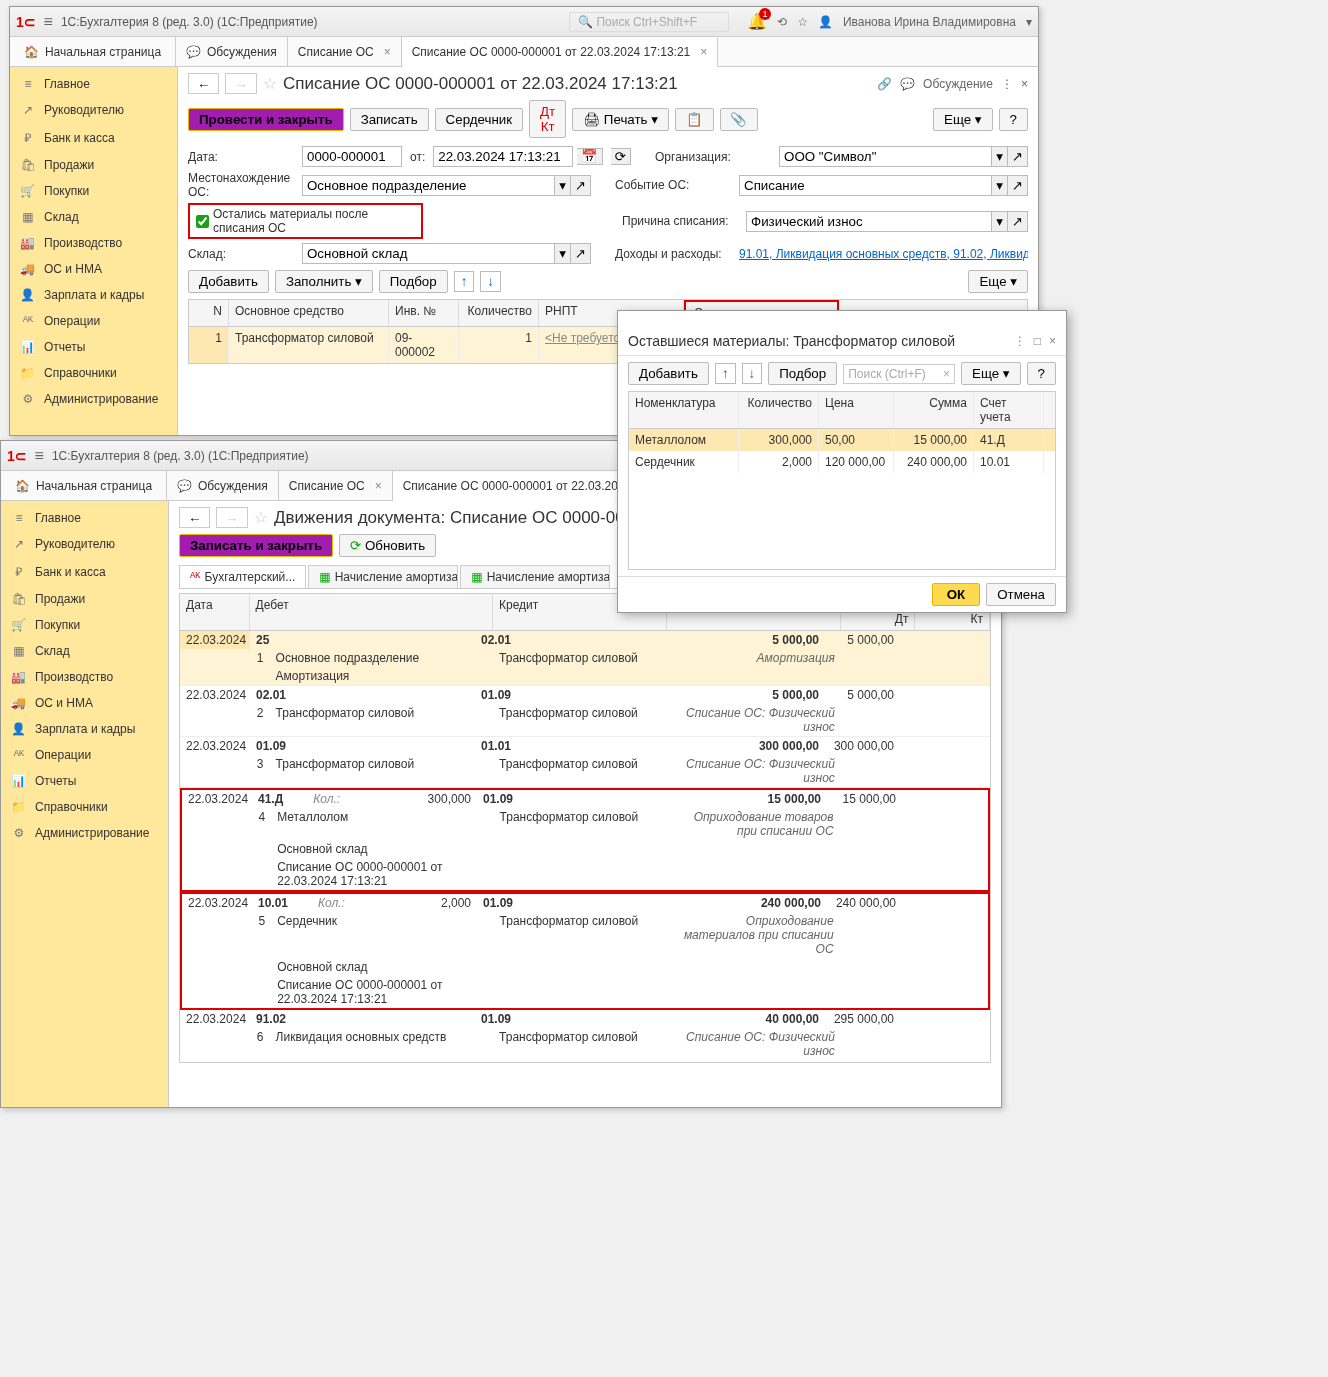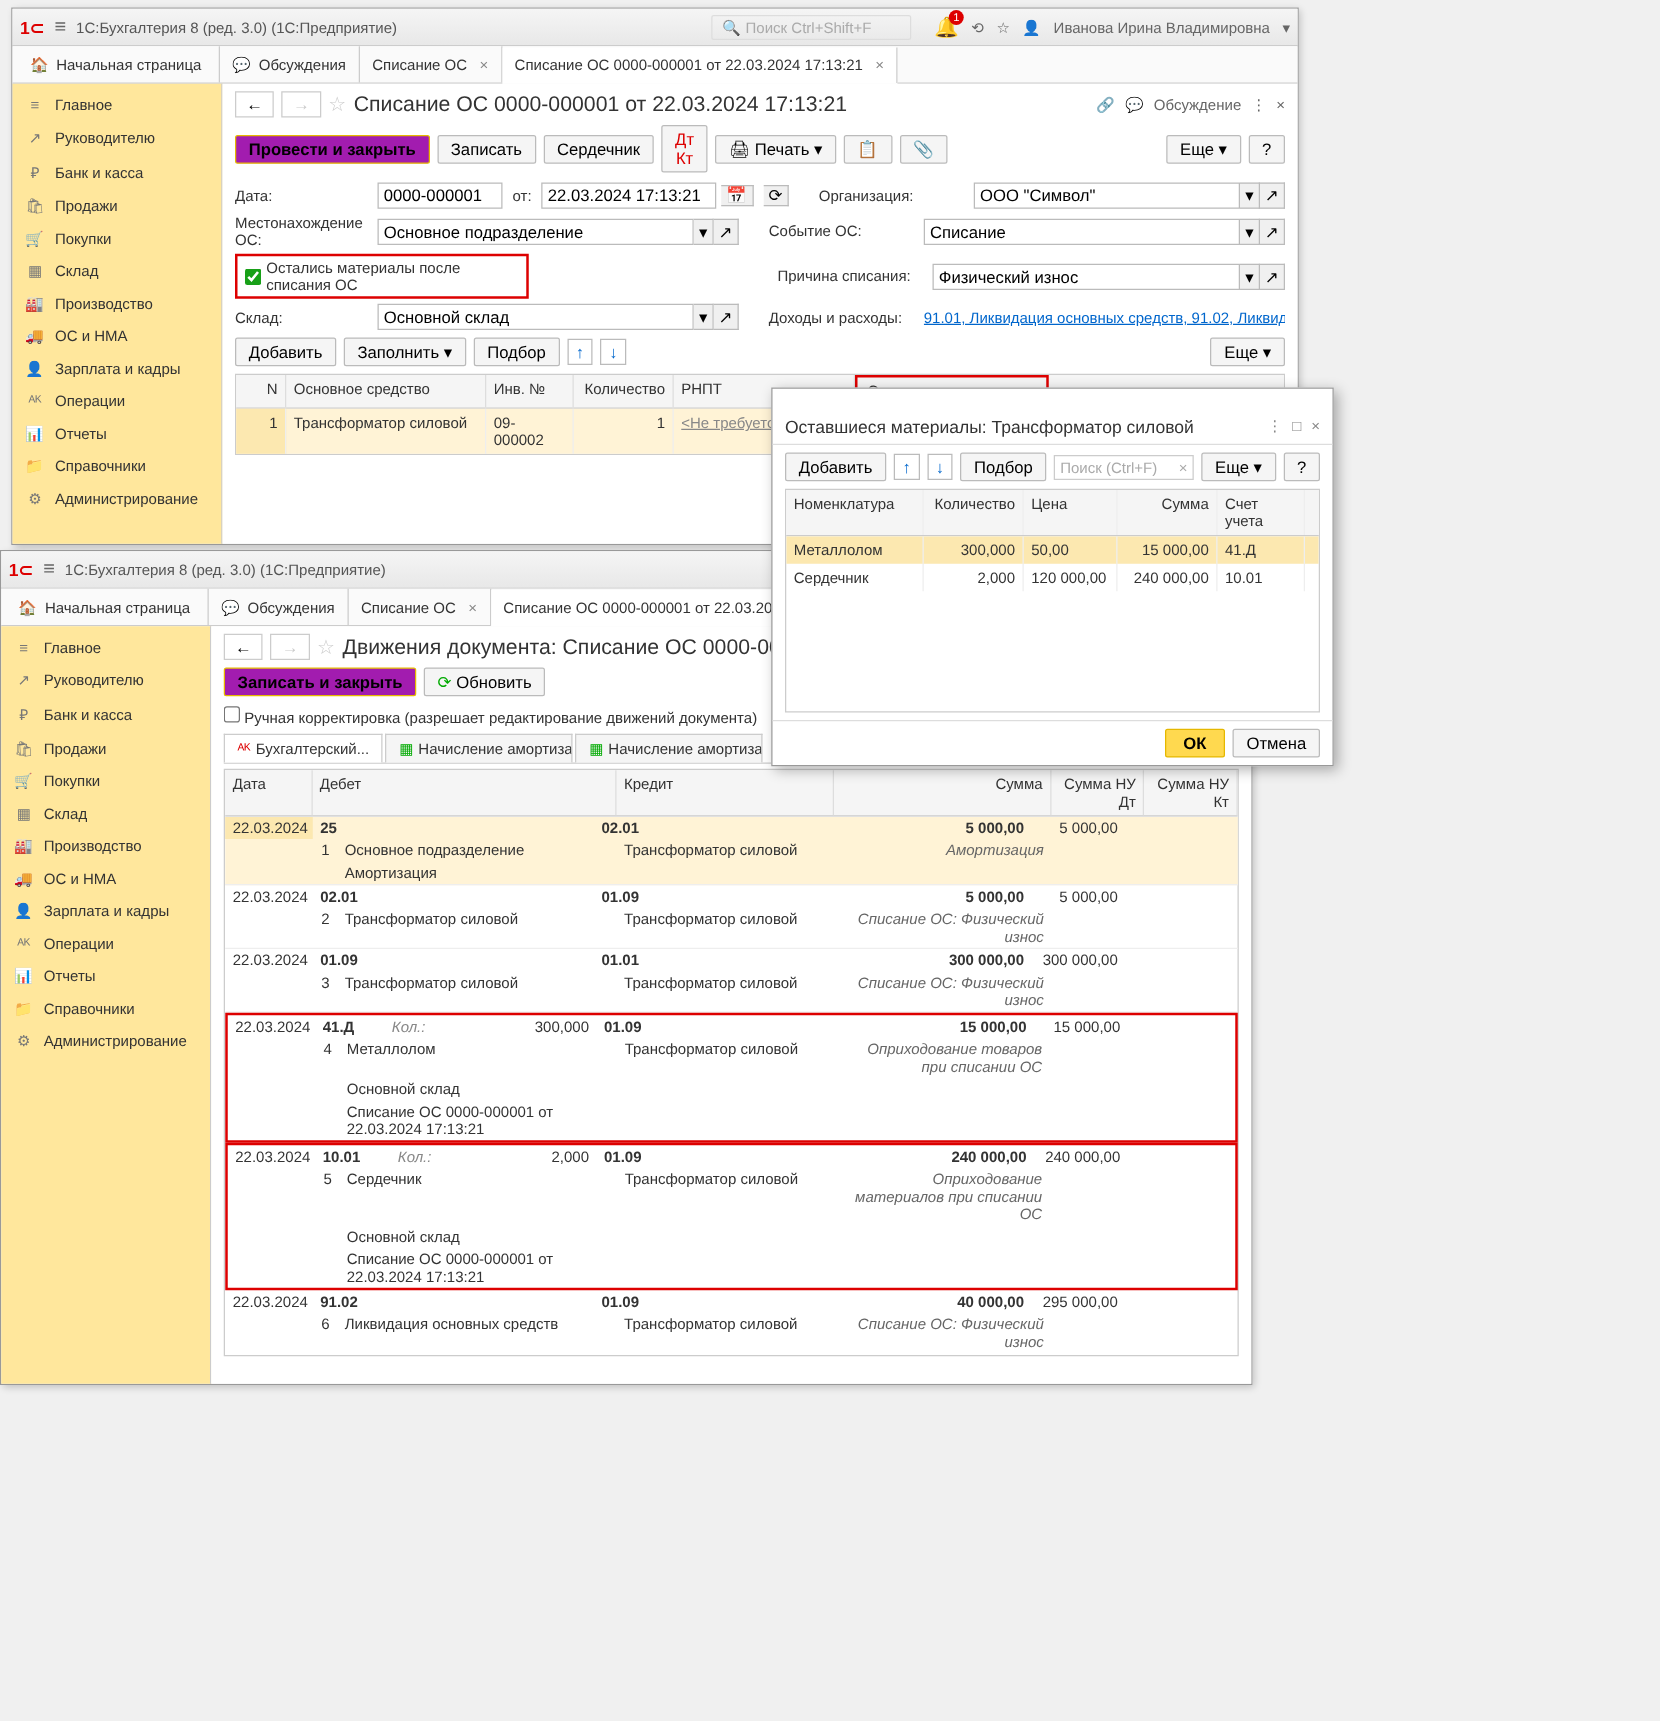--- a/index.html
+++ b/index.html
@@ -446,23 +446,20 @@
       <div class="doc-header">
         <button class="nav-btn">←</button>
         <button class="nav-btn" style="color:#ccc">→</button>
         <span class="star">☆</span>
         <span class="doc-title">Движения документа: Списание ОС 0000-000001 о</span>
       </div>
       <div class="toolbar-row">
         <button class="btn btn-yellow">Записать и закрыть</button>
         <button class="btn btn-green"><span style="color:#0a0">⟳</span> <span>Обновить</span></button>
       </div>
-      <div style="margin-bottom:6px">
-        <input type="checkbox" style=""> <span>Ручная корректировка (разрешает редактирование движений документа)</span>
-      </div>
       <div class="mov-tabs">
         <div class="mov-tab active">
             <span style="color:#d00">ᴬᴷ</span>
             <span>Бухгалтерский...</span>
           </div>
         <div class="mov-tab">
             <span style="color:#0a0">▦</span>
             <span>Начисление амортизаци...</span>
           </div>
         <div class="mov-tab">

